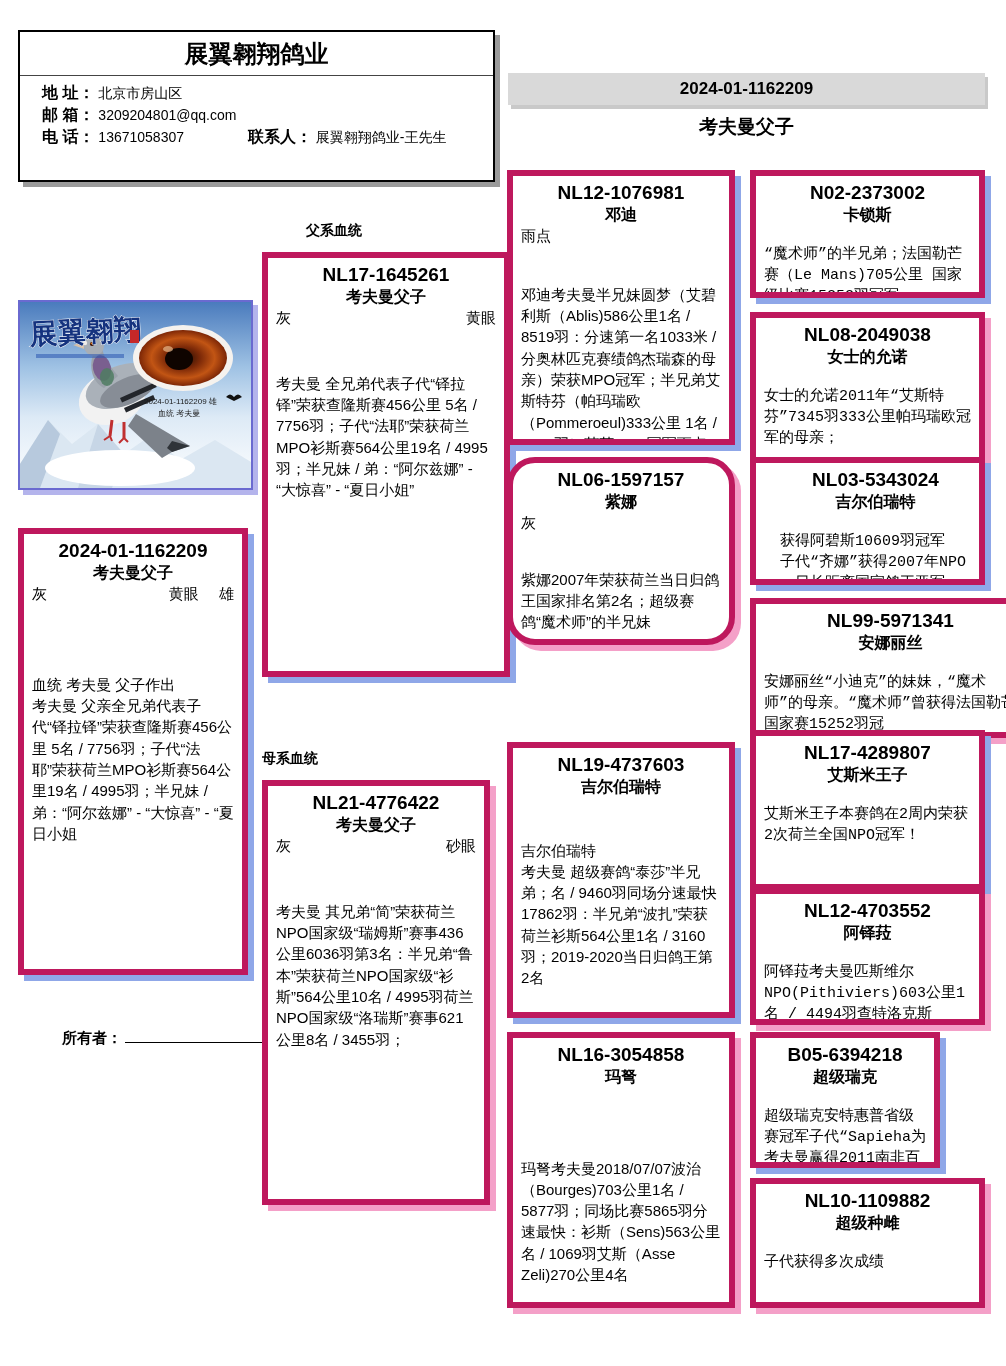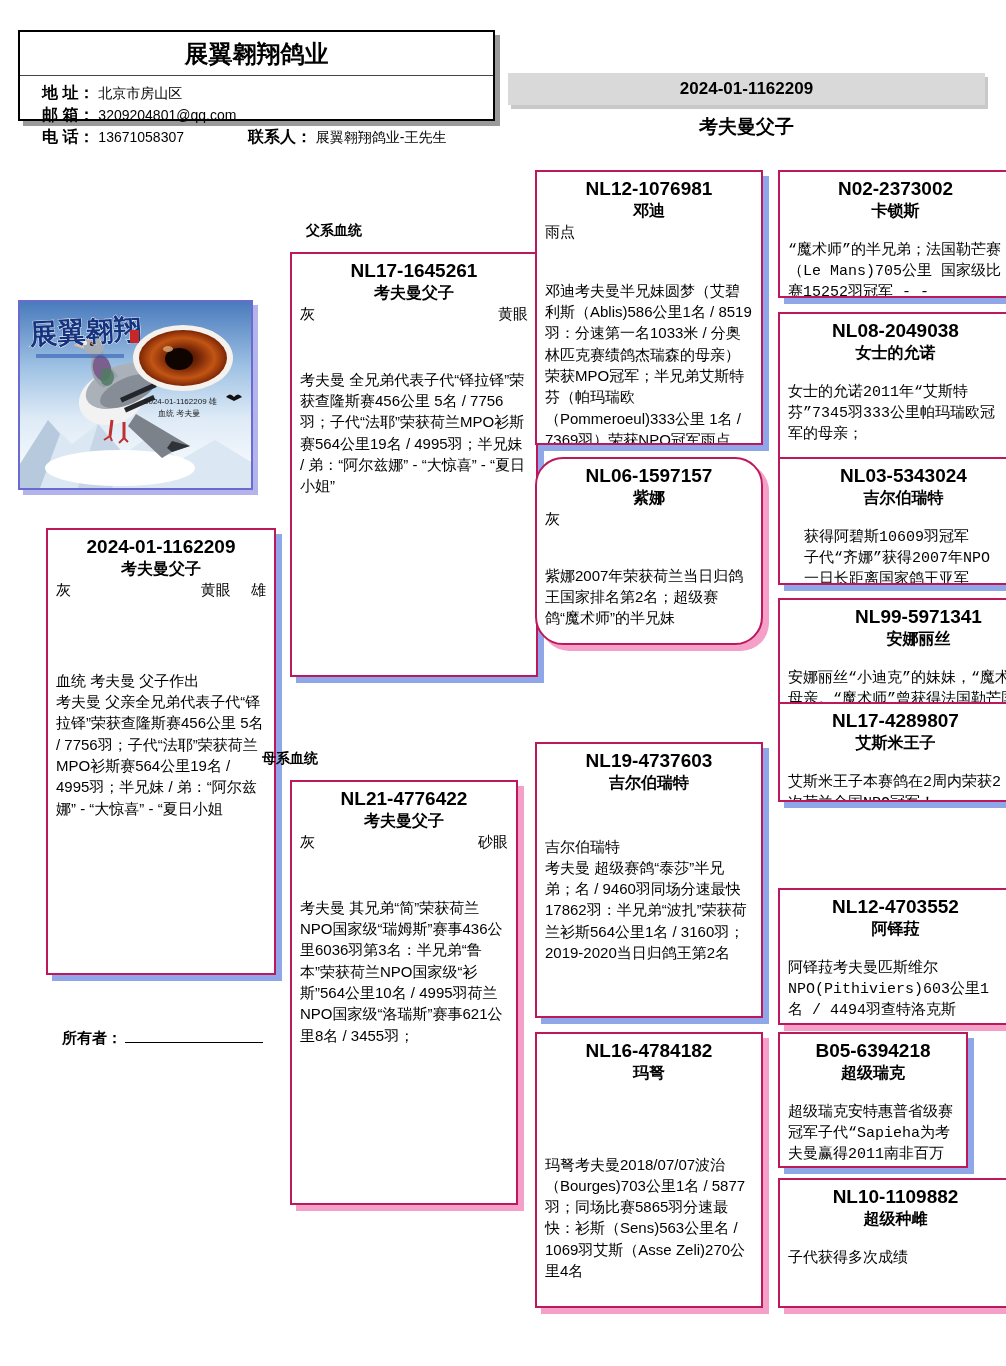--- a/index.html
+++ b/index.html
@@ -1,41 +1,41 @@
 <!DOCTYPE html>
 <html><head>
 <meta charset="utf-8">
 <style>
   html,body{margin:0;padding:0;background:#ffffff;}
   body{font-family:"Liberation Sans","DejaVu Sans",sans-serif;color:#000;}
   .page{position:relative;width:1006px;height:1366px;background:#fff;overflow:hidden;}
 
   
-  .company-box{position:absolute;left:18px;top:30px;width:477px;height:91px;background:#fff;
+  .company-box{position:absolute;left:18px;top:30px;width:477px;height:152px;background:#fff;
     border:2px solid #000;box-sizing:border-box;box-shadow:5px 5px 0 #9a9a9a;}
   .company-title{font-size:24px;font-weight:bold;text-align:center;padding:6px 0 5px 0;
     border-bottom:1.5px solid #444;}
   .company-info{padding:6px 10px 0 22px;}
   .info-line{font-size:14px;line-height:21px;white-space:nowrap;}
   .info-line .lbl{font-weight:bold;font-size:16px;}
   .info-line .lbl2{font-weight:bold;font-size:16px;margin-left:60px;}
 
   
   .ring-banner{position:absolute;left:508px;top:73px;width:477px;height:32px;background:#d9d9d9;
     box-shadow:3px 4px 0 #c9c9c9;font-size:17px;font-weight:bold;text-align:center;line-height:32px;}
   .pigeon-title{position:absolute;left:508px;top:114px;width:477px;text-align:center;
     font-size:19px;font-weight:bold;}
 
   
   .photo{position:absolute;left:18px;top:300px;width:235px;height:190px;border:2px solid #6a6ad0;
     box-sizing:border-box;box-shadow:5px 5px 0 #b4b4ec;background:#cfe0f0;overflow:hidden;}
 
   
-  .box{position:absolute;background:#fff;border:2px solid #be185d;box-sizing:border-box;
-    padding:5px 8px;overflow:hidden;margin-left:28px;}
+  .box{position:absolute;background:#fff;border:6px solid #be185d;box-sizing:border-box;
+    padding:5px 8px;overflow:hidden;}
   .shadow-blue{box-shadow:6px 6px 0 #8fa7e8;}
   .shadow-pink{box-shadow:6px 6px 0 #f4a0c8;}
   .box-ring{font-size:19px;font-weight:bold;text-align:center;line-height:1.25;}
   .box-name{font-size:16px;font-weight:bold;text-align:center;line-height:1.3;}
   .box-meta{display:flex;justify-content:space-between;font-size:15px;line-height:1.35;}
   .meta-right span{margin-left:16px;}
   .box-body{font-size:15px;line-height:1.42;white-space:pre-line;}
   .mt70{margin-top:70px;} .mt45{margin-top:45px;} .mt38{margin-top:38px;}
   .mt36{margin-top:36px;} .mt42{margin-top:42px;} .mt18{margin-top:18px;font-family:Liberation Mono, monospace;}
 
@@ -191,21 +191,21 @@
   </div>
 
   <div class="box shadow-blue" style="left:507px;top:742px;width:228px;height:276px;">
     <div class="box-ring">NL19-4737603</div>
     <div class="box-name">吉尔伯瑞特</div>
     <div class="box-body mt42">吉尔伯瑞特
 考夫曼 超级赛鸽“泰莎”半兄弟；名 / 9460羽同场分速最快17862羽：半兄弟“波扎”荣获荷兰衫斯564公里1名 / 3160羽；2019-2020当日归鸽王第2名</div>
   </div>
 
   <div class="box shadow-pink" style="left:507px;top:1032px;width:228px;height:276px;">
-    <div class="box-ring">NL16-4784182</div>
+    <div class="box-ring">NL16-3054858</div>
     <div class="box-name">玛弩</div>
     <div class="box-body mt70">玛弩考夫曼2018/07/07波治（Bourges)703公里1名 / 5877羽；同场比赛5865羽分速最快：衫斯（Sens)563公里名 / 1069羽艾斯（Asse Zeli)270公里4名</div>
   </div>
 
   <div class="box shadow-blue" style="left:750px;top:170px;width:235px;height:128px;">
     <div class="box-ring">N02-2373002</div>
     <div class="box-name">卡锁斯</div>
     <div class="box-body mt18">“魔术师”的半兄弟；法国勒芒赛（Le Mans)705公里 国家级比赛15252羽冠军 - -</div>
   </div>
 
@@ -222,21 +222,21 @@
 子代“齐娜”获得2007年NPO
 一日长距离国家鸽王亚军</div>
   </div>
 
   <div class="box shadow-pink" style="left:750px;top:598px;width:281px;height:140px;">
     <div class="box-ring">NL99-5971341</div>
     <div class="box-name">安娜丽丝</div>
     <div class="box-body mt18">安娜丽丝“小迪克”的妹妹，“魔术师”的母亲。“魔术师”曾获得法国勒芒国家赛15252羽冠</div>
   </div>
 
-  <div class="box shadow-blue" style="left:750px;top:702px;width:235px;height:100px;padding-left:8px;">
+  <div class="box shadow-blue" style="left:750px;top:730px;width:235px;height:160px;padding-left:8px;">
     <div class="box-ring">NL17-4289807</div>
     <div class="box-name">艾斯米王子</div>
     <div class="box-body mt18">艾斯米王子本赛鸽在2周内荣获2次荷兰全国NPO冠军！</div>
   </div>
 
   <div class="box shadow-pink" style="left:750px;top:888px;width:235px;height:137px;">
     <div class="box-ring">NL12-4703552</div>
     <div class="box-name">阿铎菈</div>
     <div class="box-body mt18">阿铎菈考夫曼匹斯维尔NPO(Pithiviers)603公里1名 / 4494羽查特洛克斯</div>
   </div>

